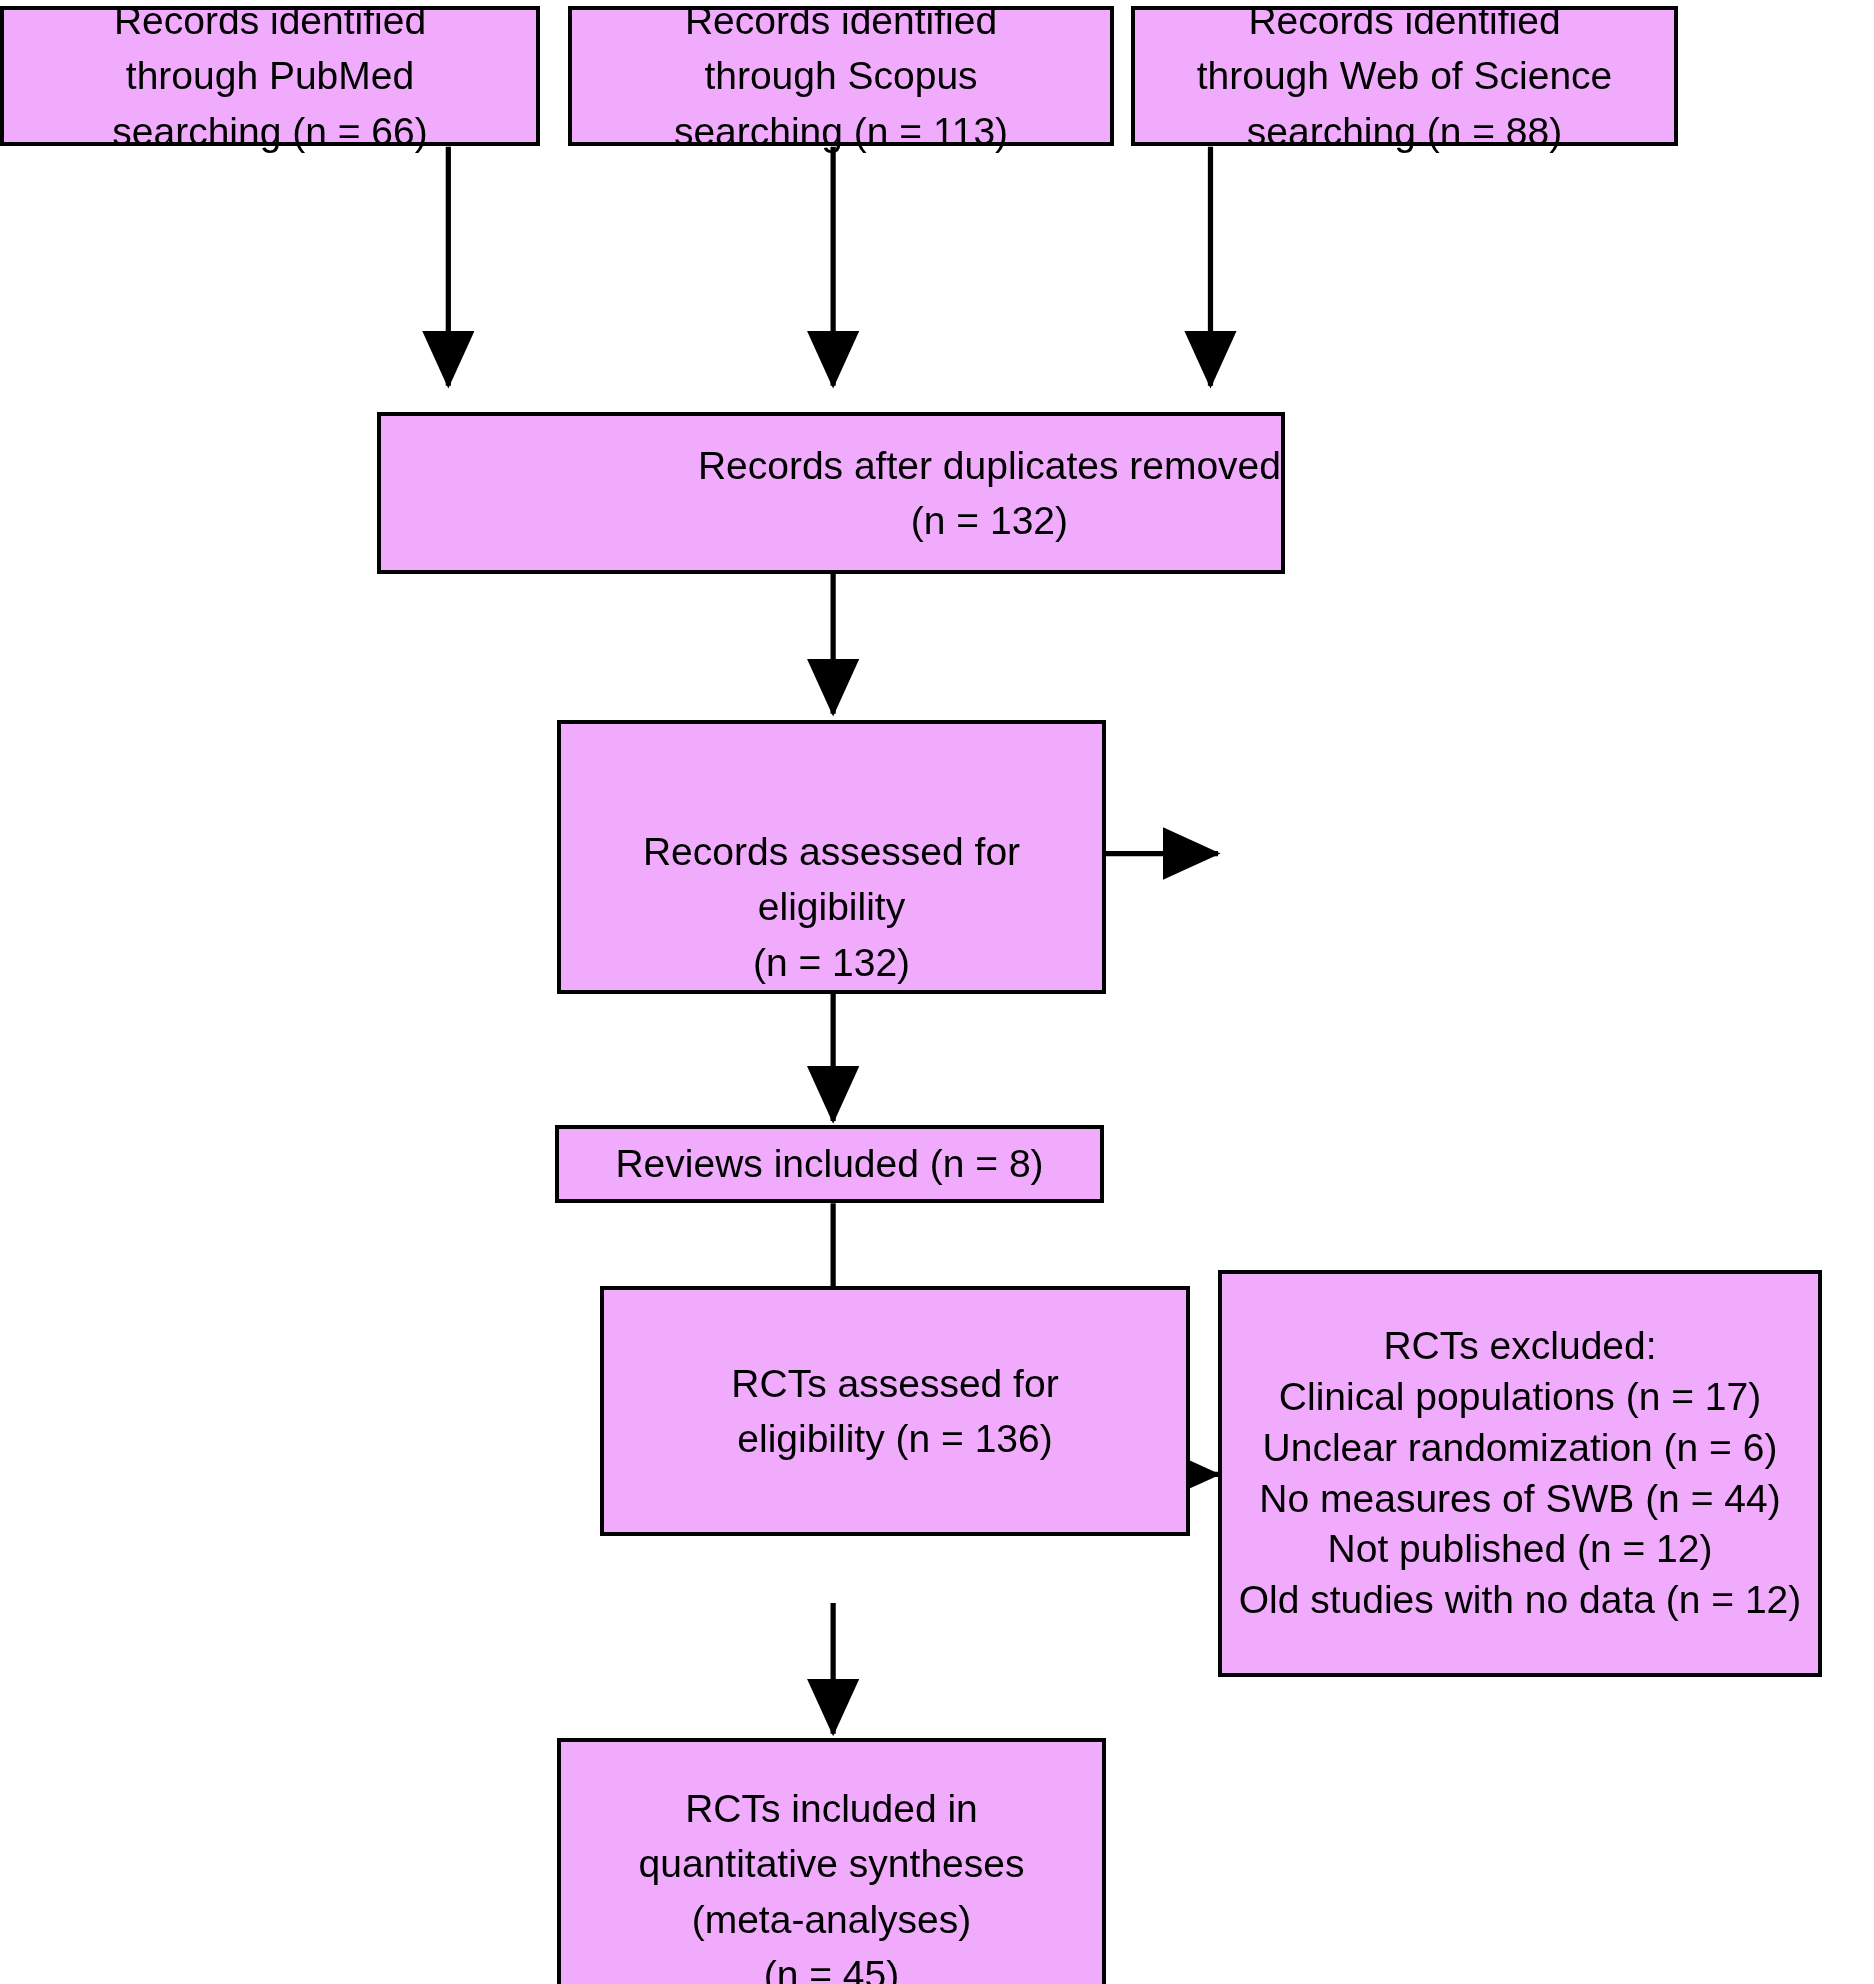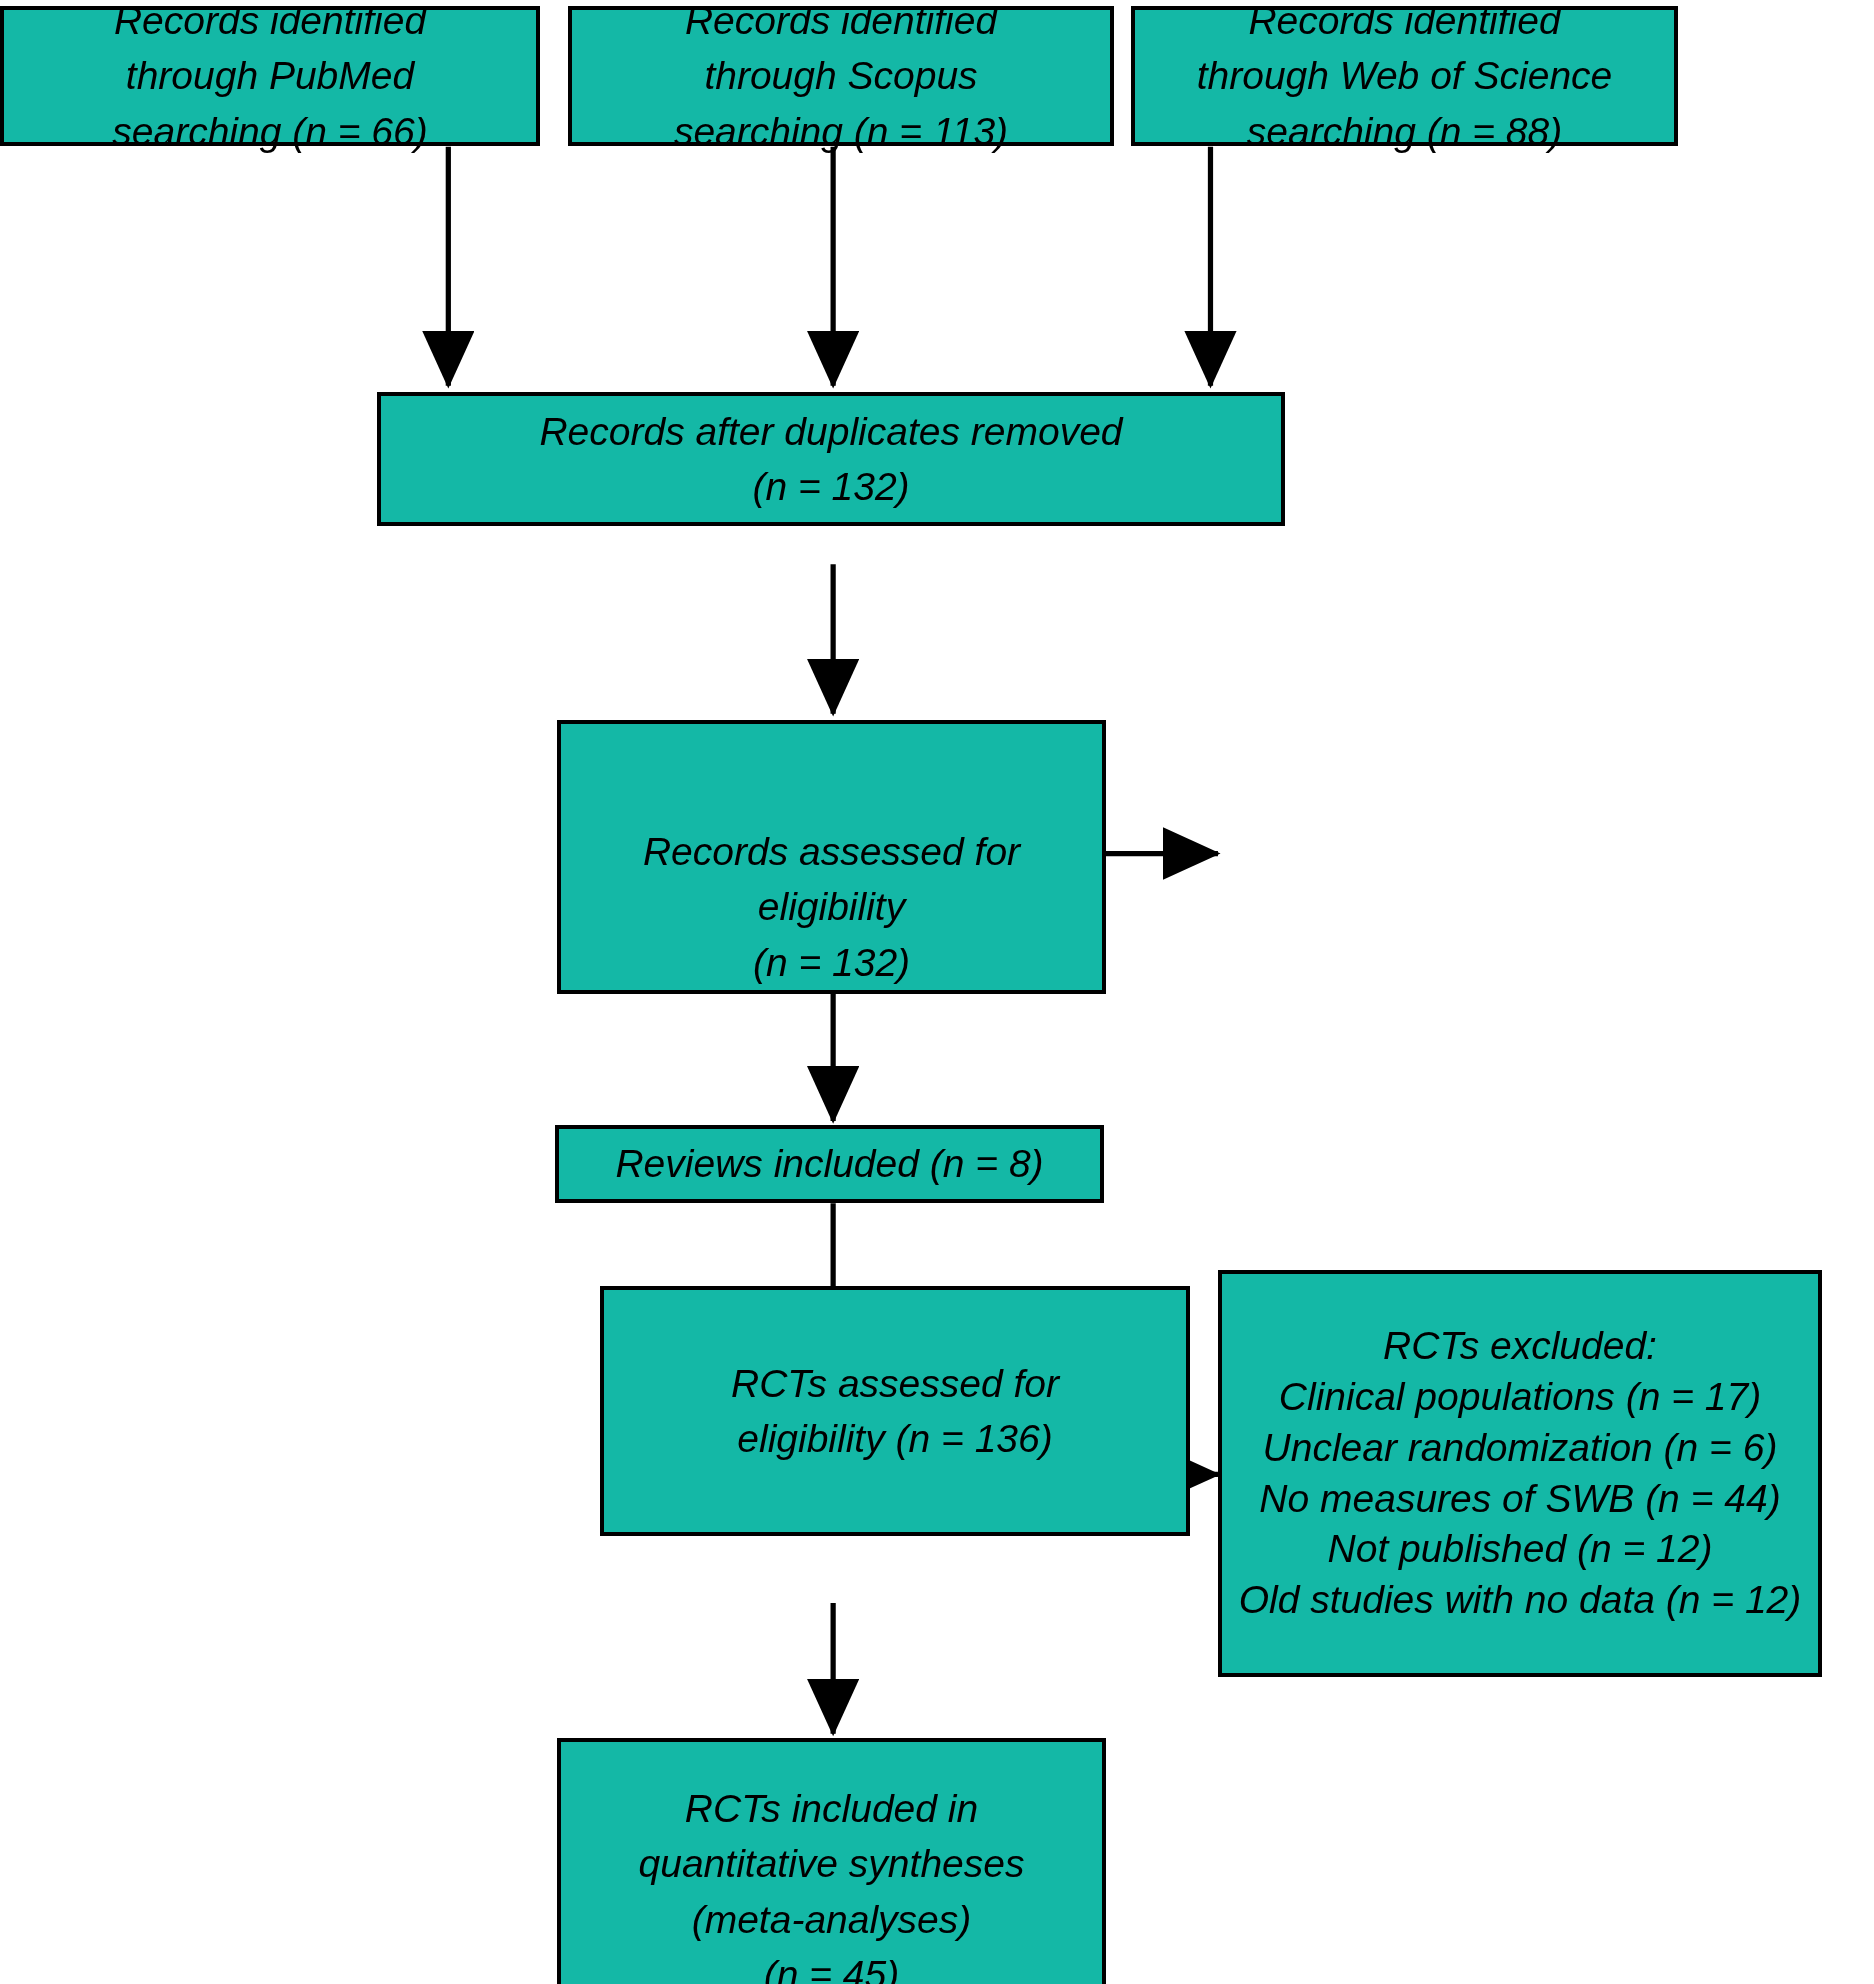--- a/index.html
+++ b/index.html
@@ -1,19 +1,19 @@
 <!DOCTYPE html>
 <html style="font-size:12px"><head>
 <meta charset="utf-8">
 <style>
   html,body{margin:0;padding:0;background:#ffffff;}
   body{width:1874px;height:1985px;font-family:"Liberation Sans", sans-serif;color:#000;}
   #canvas{position:relative;width:1874px;height:1985px;overflow:hidden;background:#fff;}
-  .node{position:absolute;box-sizing:border-box;border:4.5px solid #000;background:#14b8a6;
-        display:flex;align-items:center;justify-content:center;text-align:center;font-style:italic;}
+  .node{position:absolute;box-sizing:border-box;border:4.5px solid #000;background:#f0abfc;
+        display:flex;align-items:center;justify-content:center;text-align:center;}
   .node .txt{font-size:39px;line-height:1.42;white-space:pre-line;letter-spacing:0px;}
   .node.compact .txt{line-height:1.30;}
   svg.edges{position:absolute;left:0;top:0;width:1874px;height:1985px;pointer-events:none;}
 </style>
 </head>
 <body>
 
 <div id="canvas">
 
   <svg class="edges" viewBox="0 0 2508 2656">
@@ -51,21 +51,21 @@
 through Scopus
 searching (n = 113)</span>
   </div>
 
   <div class="node" style="left:1131px;top:6px;width:547px;height:140px;">
     <span class="txt">Records identified
 through Web of Science
 searching (n = 88)</span>
   </div>
 
-  <div class="node" style="left:377px;top:392px;width:908px;height:134px;">
+  <div class="node" style="left:377px;top:412px;width:908px;height:162px;justify-content:flex-end;">
     <span class="txt">Records after duplicates removed
 (n = 132)</span>
   </div>
 
   <div class="node" style="left:557px;top:720px;width:549px;height:274px;align-items:flex-end;">
     <span class="txt">Records assessed for
 eligibility
 (n = 132)</span>
   </div>
 

